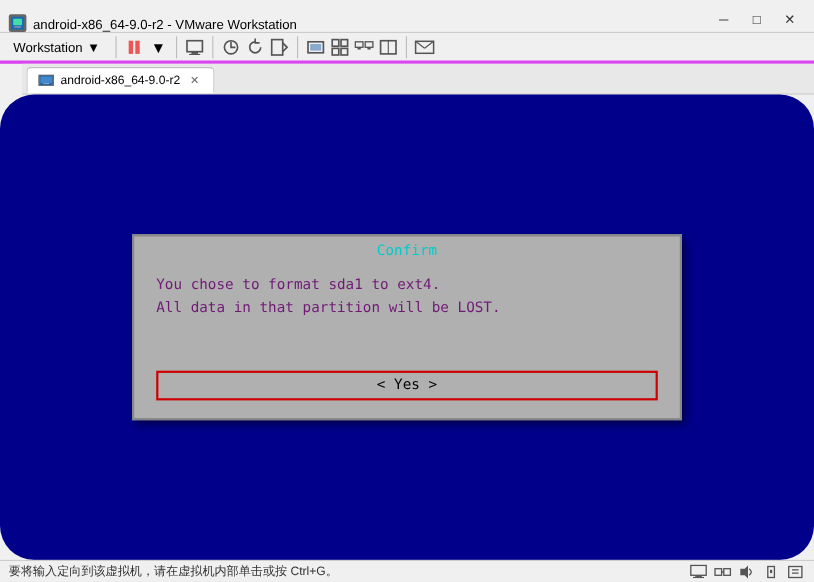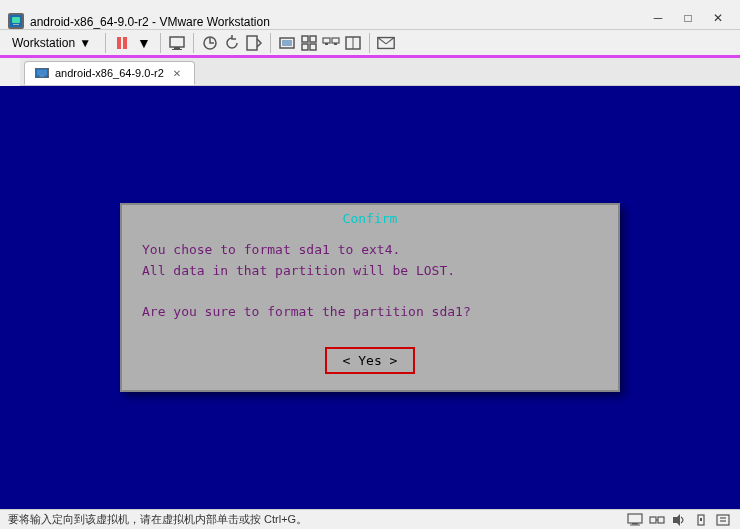--- a/index.html
+++ b/index.html
@@ -151,20 +151,21 @@
       font-family: monospace;
       font-size: 13px;
       color: #701a75;
       line-height: 1.6;
     }
     .dialog-buttons {
       display: flex;
       justify-content: center;
       gap: 88px;
       padding: 8px 20px 16px 20px;
+      flex-direction: column;
     }
     .dialog-btn {
       font-family: monospace;
       font-size: 13px;
       padding: 4px 16px;
       background: #b0b0b0;
       border: none;
       cursor: pointer;
       color: #000;
     }
@@ -205,20 +206,21 @@
       display: flex;
       flex-direction: column;
       height: 529px;
     }
     .vm-wrapper {
       flex: 1;
       background: #00008b;
       display: flex;
       align-items: center;
       justify-content: center;
+      border-radius: 31px;
     }
   </style>
 </head>
 <body>
 
 <div class="main-wrapper">
 
   <div class="title-bar">
     <div class="title-bar-icon">
       <svg width="12" height="12" viewBox="0 0 12 12">
@@ -330,21 +332,20 @@
   </div>
 
   <div class="vm-wrapper">
 
     <div class="dialog">
       <div class="dialog-title">Confirm</div>
       <div class="dialog-content">
         <div>You chose to format sda1 to ext4.</div>
         <div>All data in that partition will be LOST.</div>
         <div>&nbsp;</div>
-        <div>Are you sure to format the partition sda1?</div>
       </div>
       <div class="dialog-buttons">
         <button class="dialog-btn yes-btn">&lt; Yes &gt;</button>
       </div>
     </div>
   </div>
 
   <div class="status-bar">
     <span>要将输入定向到该虚拟机，请在虚拟机内部单击或按 Ctrl+G。</span>
     <div class="status-icons">

